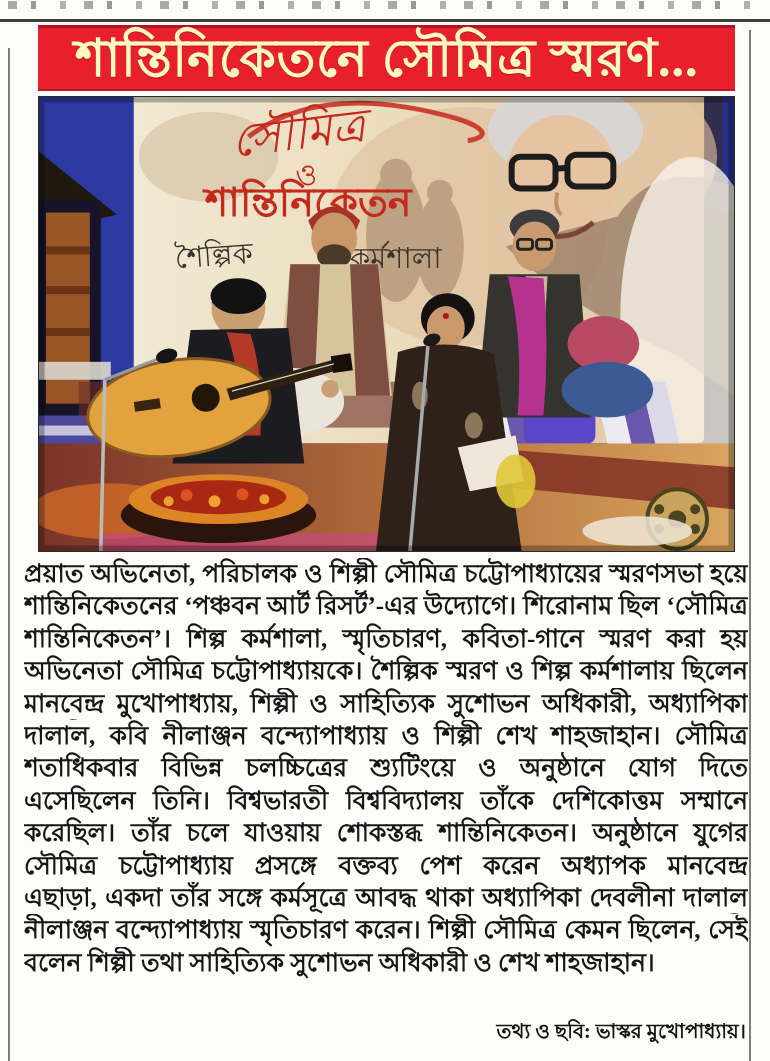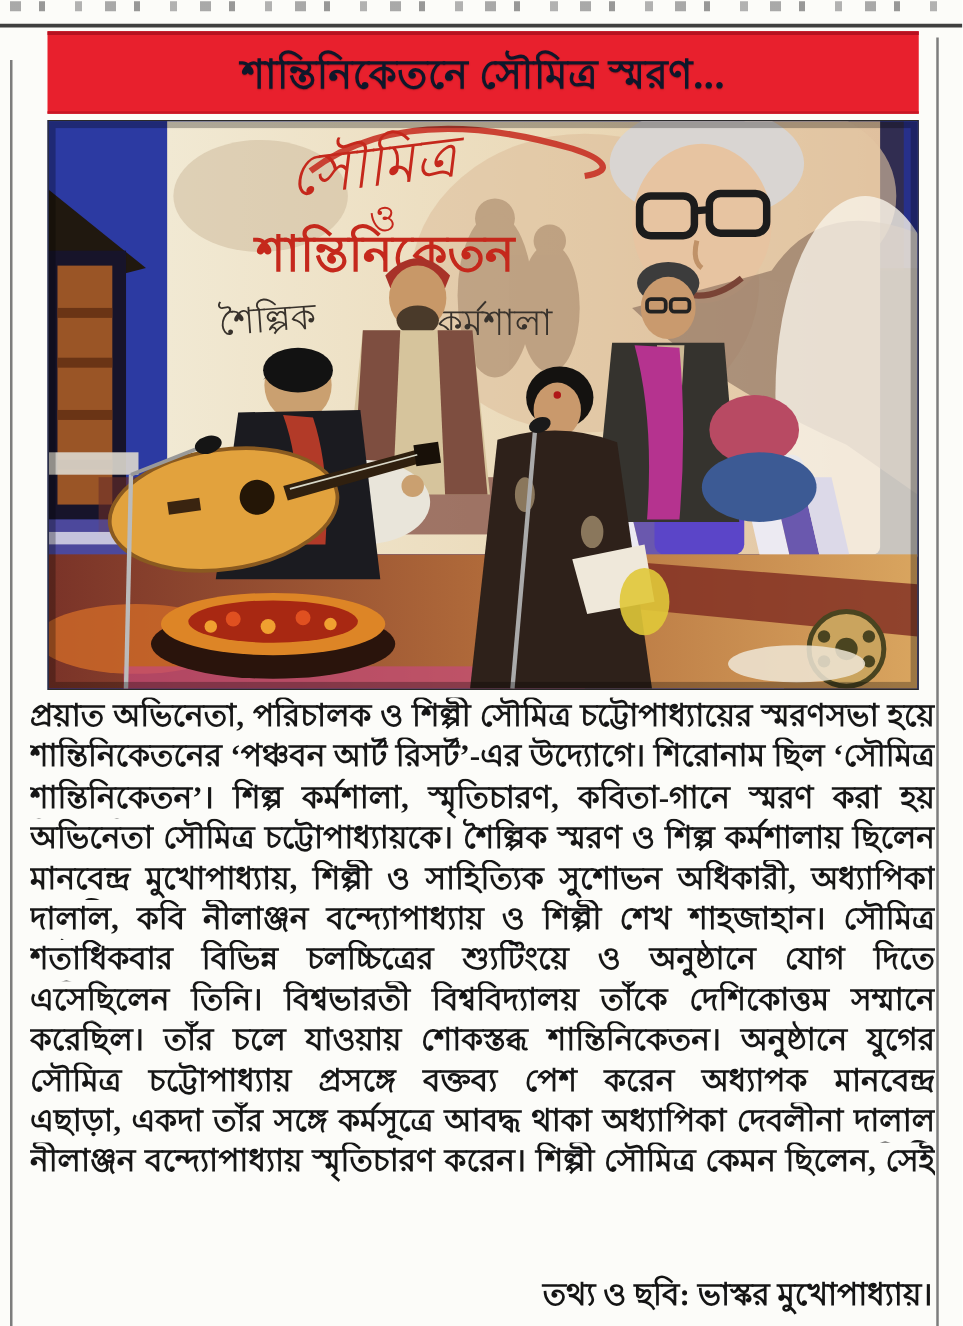--- a/index.html
+++ b/index.html
@@ -16,41 +16,41 @@
   .top-rule{position:absolute;top:19px;left:0;width:770px;height:3px;background:#3f3f3f;}
   .rule-left{position:absolute;left:8px;top:48px;width:2px;height:1013px;background:#7d7d7d;}
   .rule-right{position:absolute;left:749px;top:30px;width:2px;height:1031px;background:#7d7d7d;}
 
   .headline{
     position:absolute;left:38px;top:25px;width:697px;height:66px;box-sizing:border-box;
     background:#e8202d;border-top:3px solid #b61120;border-bottom:2px solid #c81525;
     display:flex;align-items:center;justify-content:center;
   }
   .headline span{
-    color:#0f172a;font-size:32px;font-weight:bold;letter-spacing:.5px;line-height:1;
+    color:#fef9c3;font-size:52px;font-weight:bold;letter-spacing:.5px;line-height:1;
     text-shadow:0 1px 1px rgba(120,0,10,.4);
     text-align:center;
   }
 
   .photo{
     position:absolute;left:38px;top:96px;width:697px;height:456px;
     border:1px solid #2a2a2a;box-sizing:border-box;background:#2c3aa2;
   }
   .photo svg{display:block;width:100%;height:100%;}
 
   .article{position:absolute;left:24px;top:558px;width:724px;}
   .article-line{
     font-size:25px;line-height:32.4px;height:32.4px;overflow:hidden;
     color:#161616;font-weight:600;
     text-align:justify;text-align-last:justify;
   }
   .article-line.last{text-align-last:left;}
   .credit{
     position:absolute;right:24px;top:1016px;
-    font-size:25px;font-weight:bold;color:#141414;
+    font-size:20px;font-weight:bold;color:#141414;
   }
 </style>
 </head>
 <body>
 
 <div class="page">
 
   <div class="top-fragments"></div>
   <div class="top-rule"></div>
   <div class="rule-left"></div>
@@ -250,17 +250,18 @@
     <div class="article-line">শান্তিনিকেতন’। শিল্প কর্মশালা, স্মৃতিচারণ, কবিতা-গানে স্মরণ করা হয় কিংবদন্তি</div>
     <div class="article-line">অভিনেতা সৌমিত্র চট্টোপাধ্যায়কে। শৈল্পিক স্মরণ ও শিল্প কর্মশালায় ছিলেন অধ্যাপক</div>
     <div class="article-line">মানবেন্দ্র মুখোপাধ্যায়, শিল্পী ও সাহিত্যিক সুশোভন অধিকারী, অধ্যাপিকা দেবলীনা</div>
     <div class="article-line">দালাল, কবি নীলাঞ্জন বন্দ্যোপাধ্যায় ও শিল্পী শেখ শাহজাহান। সৌমিত্র চট্টোপাধ্যায়ের</div>
     <div class="article-line">শতাধিকবার বিভিন্ন চলচ্চিত্রের শ্যুটিংয়ে ও অনুষ্ঠানে যোগ দিতে শান্তিনিকেতনে</div>
     <div class="article-line">এসেছিলেন তিনি। বিশ্বভারতী বিশ্ববিদ্যালয় তাঁকে দেশিকোত্তম সম্মানে সম্মানিতও</div>
     <div class="article-line">করেছিল। তাঁর চলে যাওয়ায় শোকস্তব্ধ শান্তিনিকেতন।  অনুষ্ঠানে যুগের আলোকে</div>
     <div class="article-line">সৌমিত্র চট্টোপাধ্যায় প্রসঙ্গে বক্তব্য পেশ করেন অধ্যাপক মানবেন্দ্র মুখোপাধ্যায়।</div>
     <div class="article-line">এছাড়া, একদা তাঁর সঙ্গে কর্মসূত্রে আবদ্ধ থাকা অধ্যাপিকা দেবলীনা দালাল ও শিল্পী</div>
     <div class="article-line">নীলাঞ্জন বন্দ্যোপাধ্যায় স্মৃতিচারণ করেন। শিল্পী সৌমিত্র কেমন ছিলেন, সেই প্রসঙ্গে</div>
+    <div class="article-line last">বলেন শিল্পী তথা সাহিত্যিক সুশোভন অধিকারী ও শেখ শাহজাহান।</div>
   </div>
 
   <div class="credit">তথ্য ও ছবি: ভাস্কর মুখোপাধ্যায়।</div>
 
 </div>
 
 </body></html>

